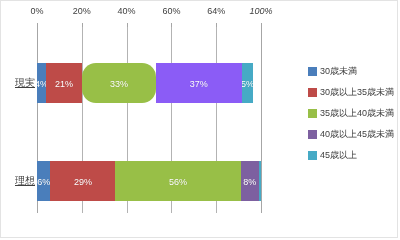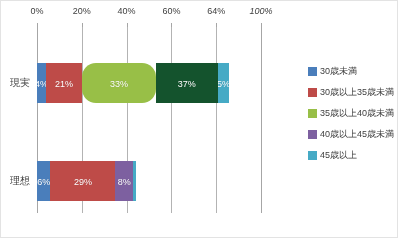--- a/index.html
+++ b/index.html
@@ -68,25 +68,26 @@
     width: 1px;
     height: 8px;
     background: #a6a6a6;
   }
 
   
   .cat-label {
     position: absolute;
     left: 4px;
     width: 30px;
-    text-align: center;
+    text-align: right;
     font-size: 10px;
     color: #404040;
     line-height: 12px;
     white-space: nowrap;
+    text-decoration: underline;
   }
 
   
   .bar-row {
     position: absolute;
     left: 0;
     height: 40px;
     width: 100%;
     display: flex;
     box-sizing: border-box;
@@ -172,34 +173,37 @@
         <div class="bar-row" style="top: 36px;">
           <div class="seg" style="width: 8.96px; background: rgb(74, 126, 187);">
             <span class="seg-label" style="color: rgb(255, 255, 255);">4%</span>
           </div>
           <div class="seg" style="width: 36px; background: rgb(190, 75, 72);">
             <span class="seg-label" style="color: rgb(255, 255, 255);">21%</span>
           </div>
           <div class="seg" style="width: 73.92px; background: rgb(152, 191, 71); border-radius: 14px;">
             <span class="seg-label" style="color: rgb(255, 255, 255);">33%</span>
           </div>
-          <div class="seg" style="width: 62px; background: #14532d;">
+          <div class="seg" style="width: 86px; background: #8b5cf6;">
             <span class="seg-label" style="color: rgb(255, 255, 255);">37%</span>
           </div>
           <div class="seg" style="width: 11.2px; background: rgb(70, 170, 197);">
             <span class="seg-label" style="color: rgb(255, 255, 255);">5%</span>
           </div>
         </div>
         <div class="bar-row" style="top: 134px;">
           <div class="seg" style="width: 13.44px; background: rgb(74, 126, 187);">
             <span class="seg-label" style="color: rgb(255, 255, 255);">6%</span>
           </div>
           <div class="seg" style="width: 64.96px; background: rgb(190, 75, 72);">
             <span class="seg-label" style="color: rgb(255, 255, 255);">29%</span>
           </div>
+          <div class="seg" style="width: 125.44px; background: rgb(152, 191, 71);">
+            <span class="seg-label" style="color: rgb(255, 255, 255);">56%</span>
+          </div>
           <div class="seg" style="width: 17.92px; background: rgb(125, 96, 160);">
             <span class="seg-label" style="color: rgb(255, 255, 255);">8%</span>
           </div>
           <div class="seg" style="width: 2.24px; background: rgb(70, 170, 197);"></div>
         </div>
       </div>
   </div>
 
   <div id="legend">
       <div class="legend-item">

